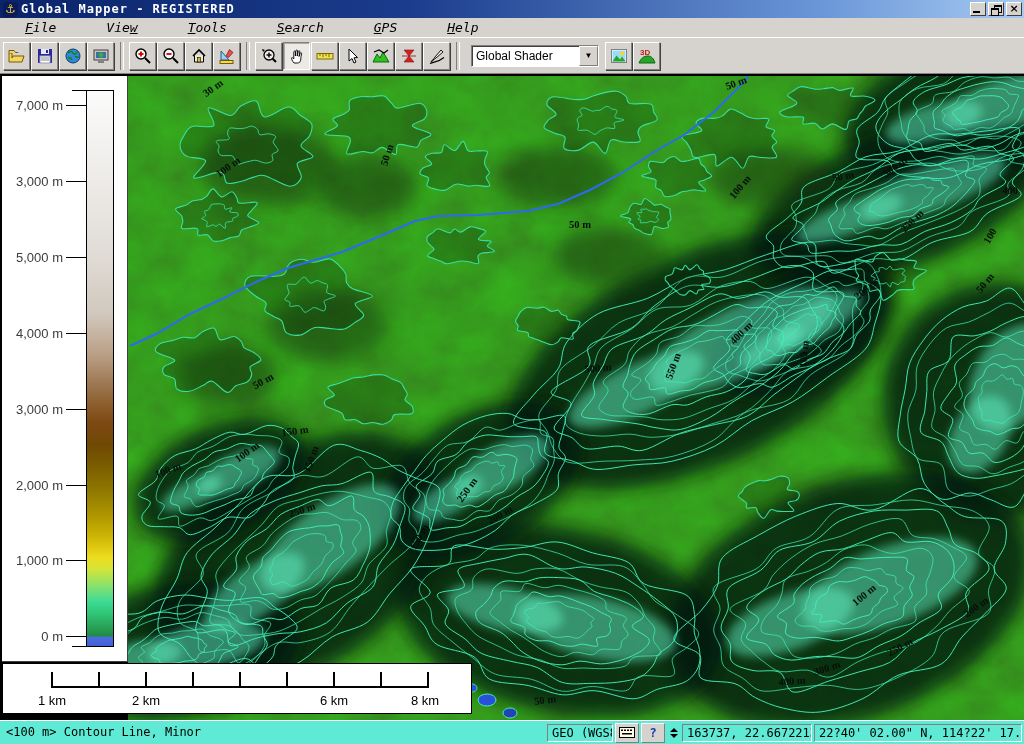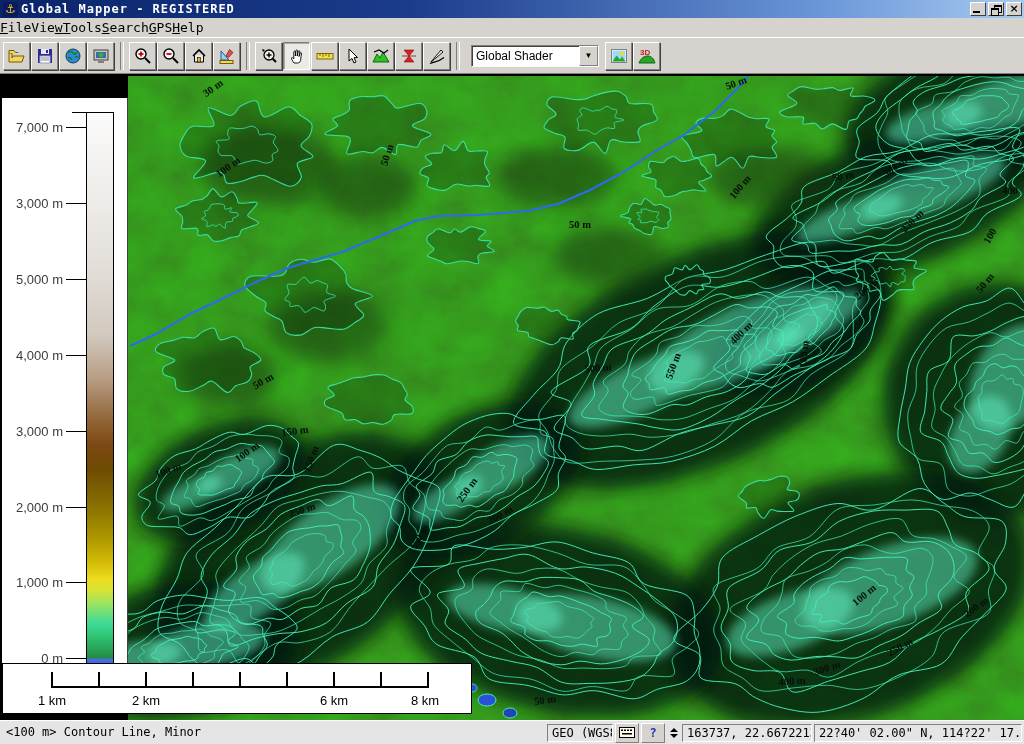--- a/index.html
+++ b/index.html
@@ -15,21 +15,21 @@
   .winbtns{display:flex;gap:2px;}
   .wbtn{width:16px;height:14px;background:#d6d3ce;border:1px solid;border-color:#fff #404040 #404040 #fff;
     position:relative;box-sizing:border-box;}
   .wbtn .min{position:absolute;left:2px;bottom:2px;width:7px;height:2px;background:#000;}
   .wbtn .r1{position:absolute;left:5px;top:2px;width:6px;height:5px;border:1px solid #000;border-top-width:2px;background:#d6d3ce;}
   .wbtn .r2{position:absolute;left:2px;top:5px;width:6px;height:5px;border:1px solid #000;border-top-width:2px;background:#d6d3ce;}
   .wbtn .x{position:absolute;left:0;top:-1px;width:14px;text-align:center;font:bold 11px "DejaVu Sans",sans-serif;color:#000;}
   
   .menubar{position:absolute;top:18px;left:0;width:1024px;height:19px;background:#d6d3ce;
     border-bottom:1px solid #fff;display:flex;align-items:center;font:13px "DejaVu Sans Mono",monospace;color:#000;}
-  .menu-item{padding:1px 0;height:16px;line-height:16px;}
+  .menu-item{padding:1px 25px;height:16px;line-height:16px;font-style:italic;}
   .menu-item u{text-decoration:underline;}
   
   .toolbar{position:absolute;top:37px;left:0;width:1024px;height:37px;background:#d6d3ce;
     border-top:1px solid #fff;border-bottom:1px solid #808080;display:flex;align-items:center;padding-left:3px;box-sizing:border-box;}
   .tb-sep{width:2px;height:28px;border-left:1px solid #808080;border-right:1px solid #fff;margin:0 5px;}
   .btn{width:27px;height:28px;background:#d6d3ce;border:1px solid;border-color:#fff #808080 #808080 #fff;
     box-shadow:1px 1px 0 #404040;display:flex;align-items:center;justify-content:center;margin-right:1px;box-sizing:border-box;}
   .btn.pressed{border-color:#808080 #fff #fff #808080;box-shadow:inset 1px 1px 0 #aaa;background:#eceae4;}
   .btn svg{display:block;}
   .combo{display:flex;margin:0 6px;width:128px;height:22px;border:1px solid;border-color:#808080 #fff #fff #808080;
@@ -37,31 +37,31 @@
   .combo-text{flex:1;font:12px "Liberation Sans",sans-serif;padding:3px 0 0 4px;color:#000;white-space:nowrap;overflow:hidden;}
   .combo-arrow{width:17px;background:#d6d3ce;border:1px solid;border-color:#fff #808080 #808080 #fff;
     display:flex;align-items:center;justify-content:center;font-size:8px;color:#000;}
   
   .main{position:absolute;top:74px;left:0;width:1024px;height:646px;background:#000;}
   .map{position:absolute;left:128px;top:2px;width:896px;height:644px;overflow:hidden;}
   .map svg{position:absolute;left:0;top:0;}
   .map-label{position:absolute;white-space:nowrap;font:10.5px "Liberation Serif",serif;color:#06100a;font-weight:bold;}
   
   .legend{position:absolute;left:2px;top:2px;width:125px;height:585px;background:#fff;
-    border-right:1px solid #404040;border-bottom:1px solid #404040;margin-top:22px;}
+    border-right:1px solid #404040;border-bottom:1px solid #404040;}
   .lg-bar{position:absolute;left:84px;top:14px;width:28px;height:557px;border:1px solid #000;box-sizing:border-box;}
   .lg-tick{position:absolute;height:1px;background:#000;width:20px;left:64px;}
   .lg-label{position:absolute;right:64px;transform:translateY(-50%);font:13px "Liberation Sans",sans-serif;color:#3c3c3c;white-space:nowrap;}
   
   .scalebar{position:absolute;left:2px;top:589px;width:468px;height:49px;background:#fff;border:1px solid #000;}
   .sb-line{position:absolute;left:48px;top:22px;width:378px;height:2px;background:#000;}
   .sb-tick{position:absolute;top:8px;width:2px;height:16px;background:#000;}
   .sb-label{position:absolute;top:29px;transform:translateX(-50%);font:13px "Liberation Sans",sans-serif;color:#000;}
   
-  .statusbar{position:absolute;top:720px;left:0;width:1024px;height:24px;background:#e5e5e5;
+  .statusbar{position:absolute;top:720px;left:0;width:1024px;height:24px;background:#5eead4;
     border-top:1px solid #fff;display:flex;align-items:center;padding:1px 2px;box-sizing:border-box;
     font:12px "DejaVu Sans Mono",monospace;color:#000;}
   .st-panel{border:1px solid;border-color:#808080 #fff #fff #808080;height:18px;line-height:17px;
     padding:0 4px;box-sizing:border-box;white-space:nowrap;overflow:hidden;margin-right:2px;}
   .st-left{flex:1;border:none;}
   .st-btn{width:24px;height:20px;background:#d6d3ce;border:1px solid;border-color:#fff #808080 #808080 #fff;
     display:flex;align-items:center;justify-content:center;margin-right:2px;box-sizing:border-box;}
   .st-help{font:bold 12px "DejaVu Sans Mono",monospace;color:#1a3ab0;}
   .spinner{width:13px;height:20px;display:flex;flex-direction:column;align-items:center;justify-content:center;gap:2px;margin-right:2px;}
   .spin-up{width:0;height:0;border-left:4px solid transparent;border-right:4px solid transparent;border-bottom:4px solid #000;}

